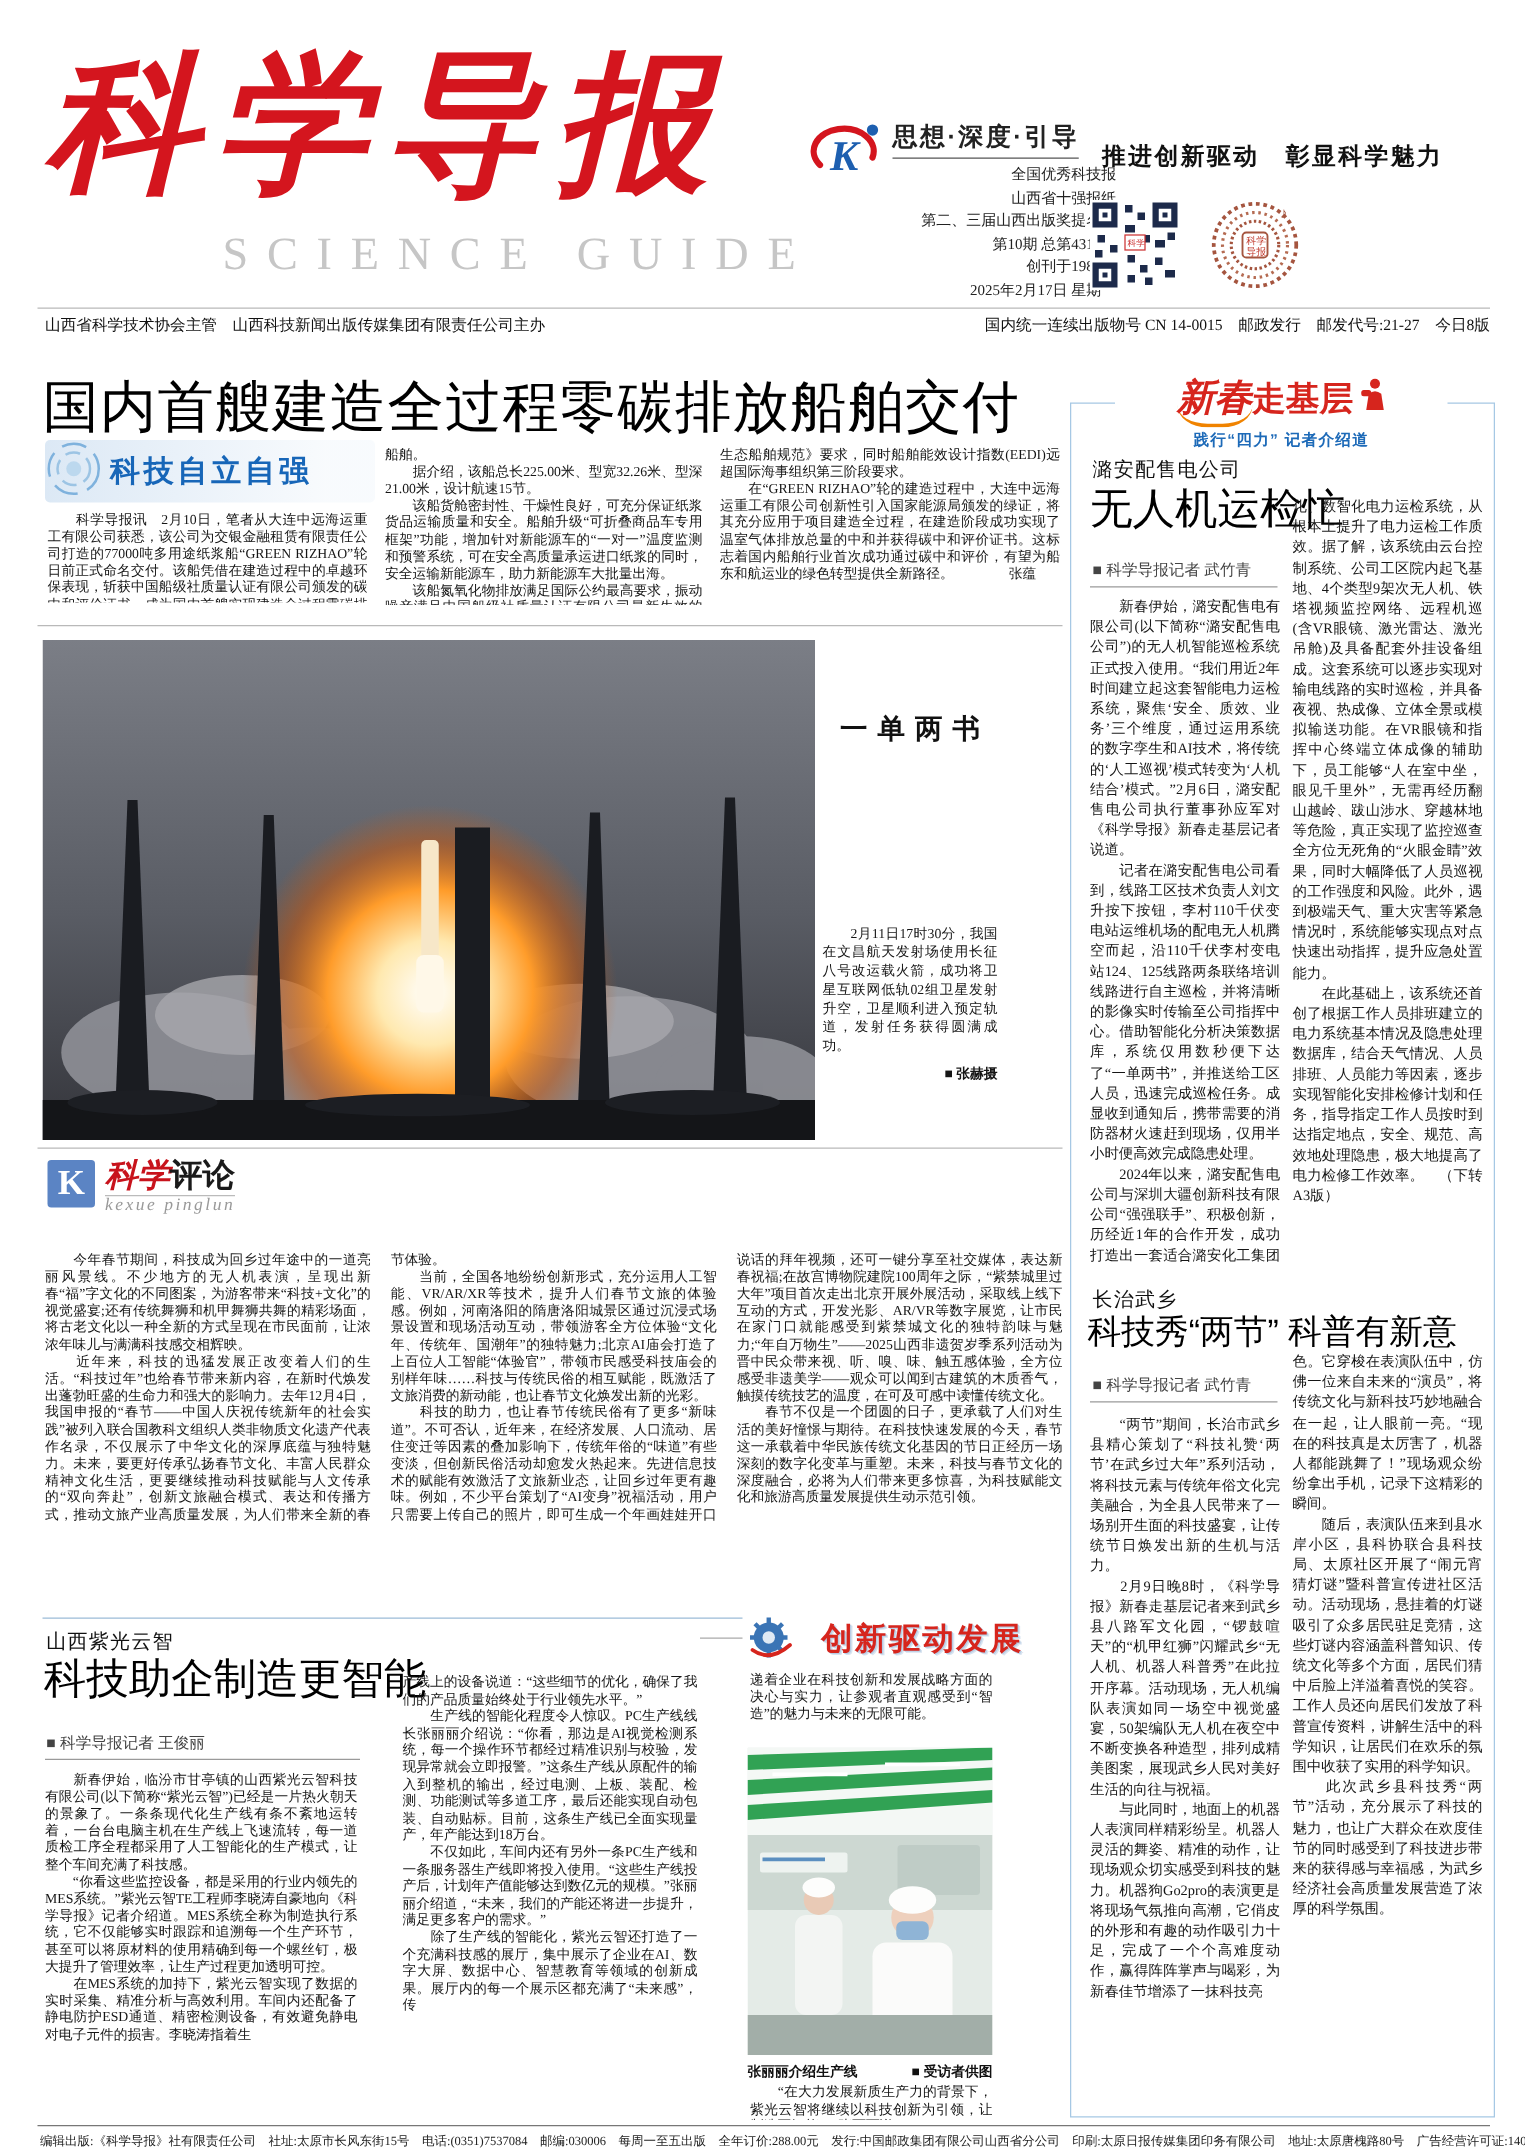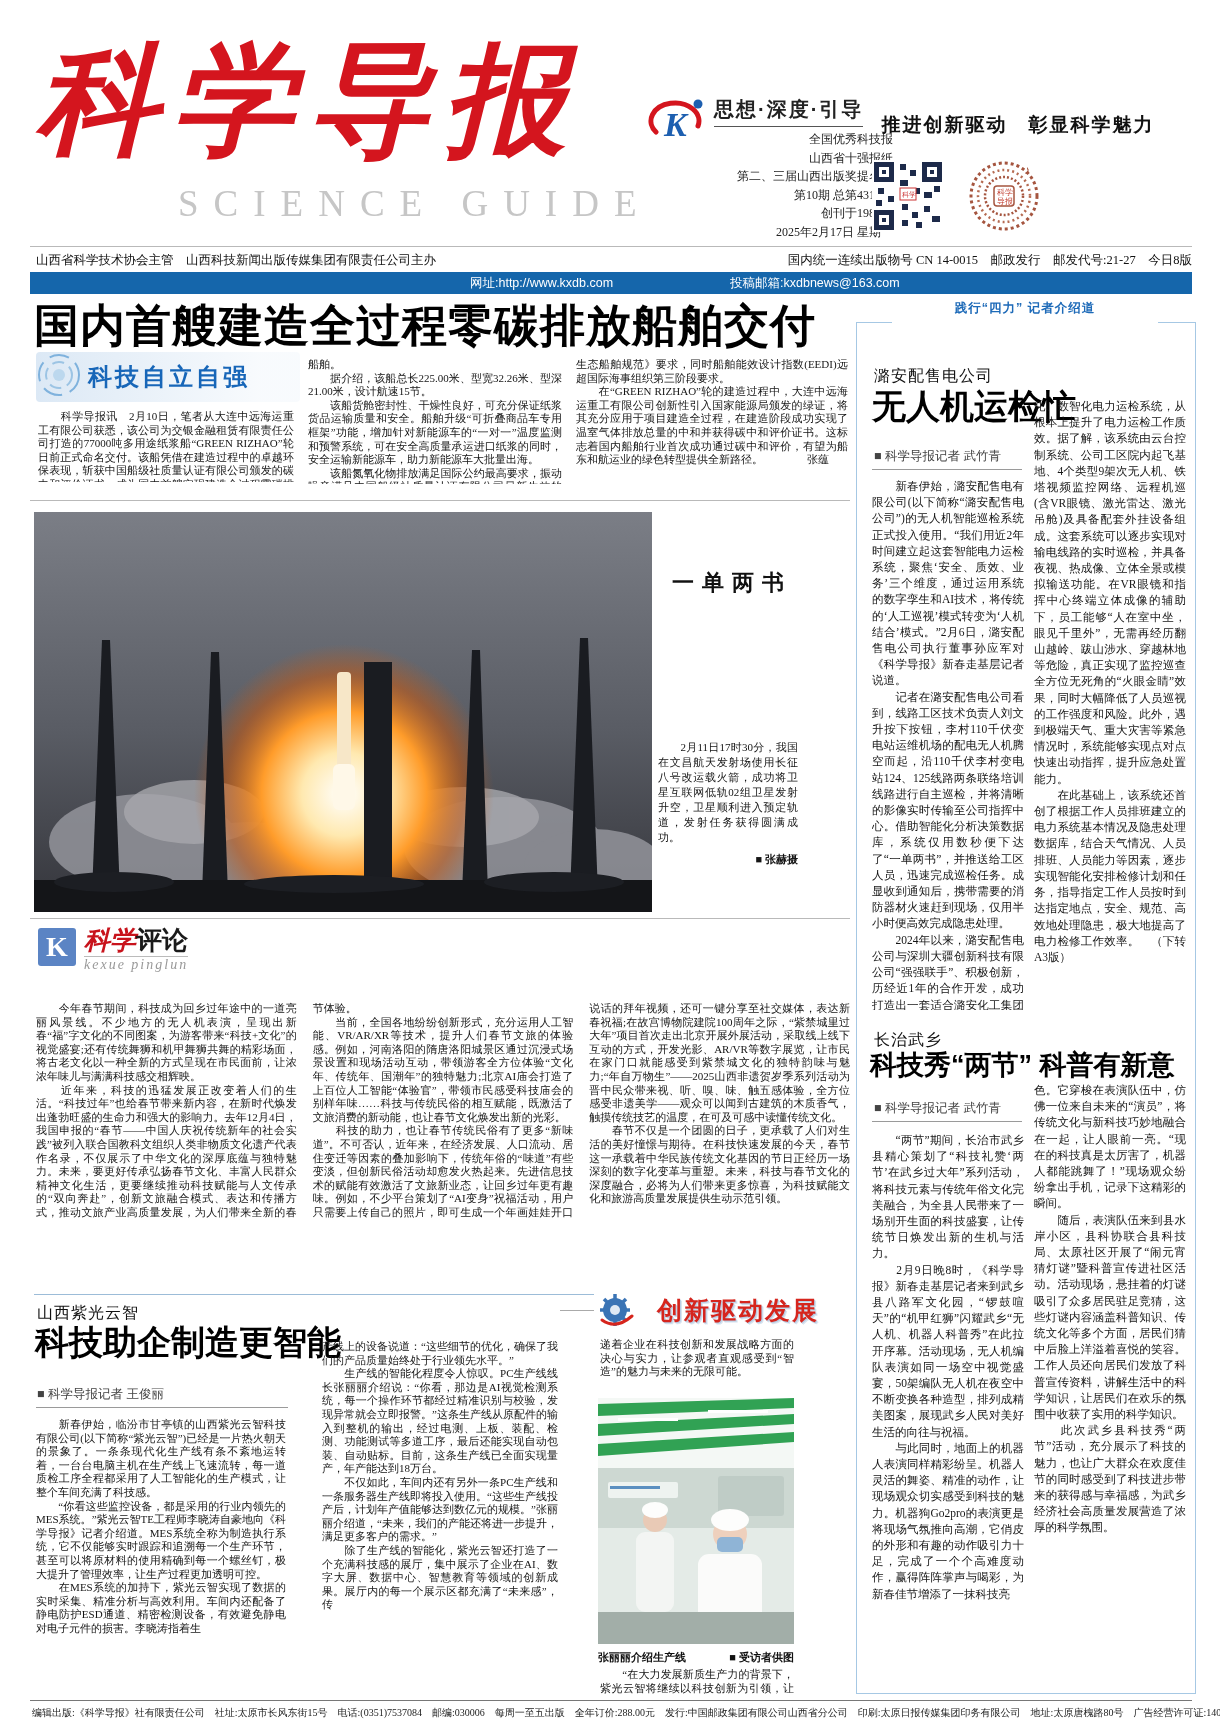--- a/index.html
+++ b/index.html
@@ -2,21 +2,21 @@
 <html><head>
 <meta charset="utf-8">
 <style>
   html,body{margin:0;padding:0;background:#e9e9e9;}
   #page{position:relative;width:1220px;height:1725px;background:#ffffff;margin:0 auto;
         font-family:"Liberation Sans",sans-serif;overflow:hidden;}
   .abs{position:absolute;}
   .body-txt{font-family:"Liberation Serif",serif;font-size:11px;line-height:13.6px;
             text-align:justify;white-space:pre-line;overflow:hidden;color:#151515;}
   .kicker{font-family:"Liberation Sans",sans-serif;font-size:16px;color:#111;letter-spacing:1px;}
-  .headline{font-family:"Liberation Sans",sans-serif;font-weight:700;color:#000;}
+  .headline{font-family:"Liberation Sans",sans-serif;font-weight:400;color:#000;}
   .byline{font-size:12.5px;color:#444;}
   .hrule{background:#b9b9b9;height:1px;}
   
   #masthead-title{font-family:"Liberation Serif",serif;font-weight:bold;font-style:italic;
       color:#d4151e;font-size:122px;line-height:1;letter-spacing:14px;}
   #science-guide{font-family:"Liberation Serif",serif;color:#c6c6c6;font-size:37px;letter-spacing:15px;}
   #slogan1{font-size:20px;font-weight:bold;color:#222;letter-spacing:2px;border-bottom:1px solid #555;padding-bottom:3px;}
   #creds{font-size:12px;line-height:18.5px;color:#222;text-align:right;white-space:pre-line;
          font-family:"Liberation Serif",serif;}
   #slogan2{font-size:19px;font-weight:bold;color:#111;letter-spacing:2px;}
@@ -126,24 +126,20 @@
       <rect x="26" y="26" width="20" height="20" rx="3" fill="#fff" stroke="#a5553f" stroke-width="1.5"></rect>
       <text x="29" y="35" font-size="8" fill="#c0392b" font-family="Liberation Serif,serif">科学</text>
       <text x="29" y="44" font-size="8" fill="#c0392b" font-family="Liberation Serif,serif">导报</text>
       <text x="56" y="14" font-size="12" fill="#a5553f">♪</text>
     </svg>
   </div>
 
   <div class="abs hrule" style="left:30px;top:246px;width:1162px;"></div>
   <div class="abs" id="publine" style="left:36px;top:252px;">山西省科学技术协会主管　山西科技新闻出版传媒集团有限责任公司主办</div>
   <div class="abs" id="publine" style="right:28px;top:252px;text-align:right;">国内统一连续出版物号 CN 14-0015　邮政发行　邮发代号:21-27　今日8版</div>
-  <div class="abs" id="bluebar" style="left:30px;top:272px;width:1162px;height:22px;">
-    <span class="abs" style="left:440px;">网址:http://www.kxdb.com</span>
-    <span class="abs" style="left:700px;">投稿邮箱:kxdbnews@163.com</span>
-  </div>
 
   <div class="abs headline" id="lead-headline" style="left:34px;top:296px;width:816px;">国内首艘建造全过程零碳排放船舶交付</div>
 
   <div class="abs" id="tech-badge" style="left:36px;top:352px;width:264px;height:50px;">
     <span class="abs" style="left:0;top:0;width:46px;height:46px;">
       <svg width="46" height="46" viewBox="0 0 46 46">
         <circle cx="23" cy="23" r="20" fill="none" stroke="#7fb2dd" stroke-width="2" stroke-dasharray="20 8"></circle>
         <circle cx="23" cy="23" r="13" fill="none" stroke="#9cc4e4" stroke-width="2" stroke-dasharray="12 6"></circle>
         <circle cx="23" cy="23" r="6" fill="#bcd8ee"></circle>
       </svg>
@@ -293,20 +289,31 @@
   </div>
   <div class="abs photo-cap" style="left:598px;top:1650px;width:196px;">
     <span>张丽丽介绍生产线</span>
     <span>■ 受访者供图</span>
   </div>
   <div class="abs body-txt" style="left:600px;top:1668px;width:194px;height:28px;">　　“在大力发展新质生产力的背景下，紫光云智将继续以科技创新为引领，让制造更智能。”张丽丽说。</div>
 
   <div class="abs" id="right-box" style="left:856px;top:322px;width:338px;height:1370px;"></div>
 
   <div class="abs" id="nc-badge" style="left:892px;top:298px;width:266px;height:54px;z-index:2;">
+    <div id="nc-main" style="display:flex;align-items:baseline;justify-content:center;">
+      <span class="nc1" style="border-bottom:3px solid #f08300;border-radius:40%;">新春</span>
+      <span class="nc2">走基层</span>
+      <span style="margin-left:4px;">
+        <svg width="22" height="26" viewBox="0 0 22 26">
+          <circle cx="13" cy="5" r="4" fill="#d6251d"></circle>
+          <path d="M6 26 L8 13 Q13 9 18 13 L20 26 Z" fill="#d6251d"></path>
+          <rect x="2" y="10" width="8" height="5" rx="2" fill="#d6251d"></rect>
+        </svg>
+      </span>
+    </div>
     <div id="nc-sub">践行“四力” 记者介绍道</div>
   </div>
 
   <div class="abs kicker" style="left:874px;top:366px;">潞安配售电公司</div>
   <div class="abs headline" style="left:872px;top:384px;font-size:34px;">无人机运检忙</div>
   <div class="abs byline" style="left:874px;top:448px;">■ 科学导报记者 武竹青</div>
   <div class="abs byline-rule" style="left:872px;top:469px;width:150px;"></div>
   <div class="abs body-txt box-txt" style="left:872px;top:478px;width:152px;height:532px;">　　新春伊始，潞安配售电有限公司(以下简称“潞安配售电公司”)的无人机智能巡检系统正式投入使用。“我们用近2年时间建立起这套智能电力运检系统，聚焦‘安全、质效、业务’三个维度，通过运用系统的数字孪生和AI技术，将传统的‘人工巡视’模式转变为‘人机结合’模式。”2月6日，潞安配售电公司执行董事孙应军对《科学导报》新春走基层记者说道。
 　　记者在潞安配售电公司看到，线路工区技术负责人刘文升按下按钮，李村110千伏变电站运维机场的配电无人机腾空而起，沿110千伏李村变电站124、125线路两条联络培训线路进行自主巡检，并将清晰的影像实时传输至公司指挥中心。借助智能化分析决策数据库，系统仅用数秒便下达了“一单两书”，并推送给工区人员，迅速完成巡检任务。成显收到通知后，携带需要的消防器材火速赶到现场，仅用半小时便高效完成隐患处理。
 　　2024年以来，潞安配售电公司与深圳大疆创新科技有限公司“强强联手”、积极创新，历经近1年的合作开发，成功打造出一套适合潞安化工集团公司电网和企业应用的、具备业内多项“首创”模块功能的立体</div>

